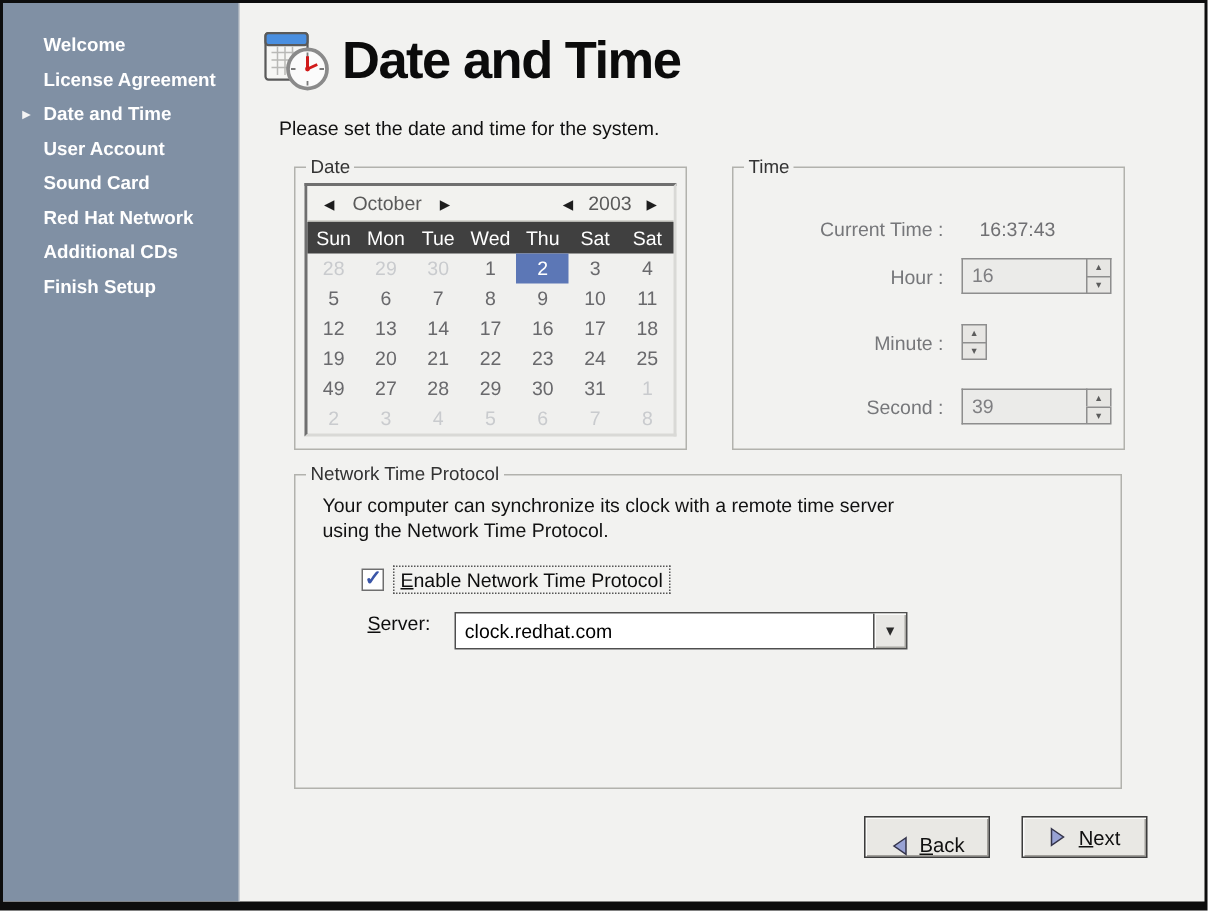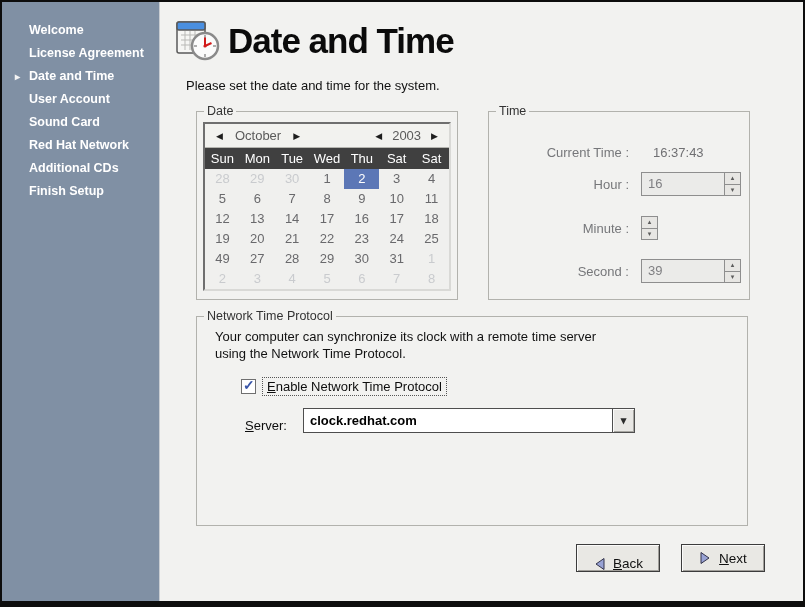--- a/index.html
+++ b/index.html
@@ -49,23 +49,23 @@
   .spin-btns { width:17px; display:flex; flex-direction:column; }
   .spin-btn { flex:1; background:#e7e6e3; border:1px solid #8e8e8e; display:flex; align-items:center; justify-content:center; font-size:7px; color:#5c5c5c; }
   .spin-btn.up { border-bottom:none; }
 
   
   .ntp-desc { position:absolute; left:18px; font-size:13px; color:#121212; }
   .ntp-check-row { position:absolute; left:44px; top:60px; display:flex; align-items:center; }
   .checkbox { width:15px; height:15px; background:#ffffff; border:1px solid #6f6f6f; position:relative; cursor:pointer; }
   .checkbox .check { position:absolute; left:1px; top:-3px; font-size:14px; font-weight:bold; color:#3a56a8; }
   .check-label { margin-left:6px; font-size:13px; color:#0d0d0d; border:1px dotted #555; padding:1px 4px; cursor:pointer; }
-  .ntp-server-row { position:absolute; left:48px; top:91px; display:flex; align-items:flex-end; }
+  .ntp-server-row { position:absolute; left:48px; top:91px; display:flex; align-items:flex-start; }
   .server-label { font-size:13px; color:#0d0d0d; }
-  .combo { margin-left:16px; display:flex; width:332px; height:25px; border:1px solid #4e4e4e; background:#ffffff;font-weight:bold; }
+  .combo { margin-left:16px; display:flex; width:302px; height:25px; border:1px solid #4e4e4e; background:#ffffff; }
   .combo-input { flex:1; font-size:13px; color:#000; line-height:23px; padding-left:6px; overflow:hidden; white-space:nowrap; }
   .combo-btn { width:22px; background:#e8e7e4; border-left:1px solid #4e4e4e; display:flex; align-items:center; justify-content:center; font-size:11px; color:#2b2b2b; box-shadow:inset 1px 1px 0 #fbfbfa, inset -1px -1px 0 #a8a7a2; cursor:pointer; }
 
   
   .btn { position:absolute; top:542px; width:84px; height:28px; background:#e9e8e4; border:1px solid #3c3c3c; box-shadow:inset 1px 1px 0 #fbfbfa, inset -1px -1px 0 #a19f9a; display:flex; align-items:center; justify-content:center; gap:7px; font-size:13.5px; color:#101010; cursor:pointer; }
   .btn-back { left:574px;align-items:flex-end; }
   .btn-next { left:679px; }
   .btn svg { display:block; }
   u { text-decoration:underline; }
 </style>

